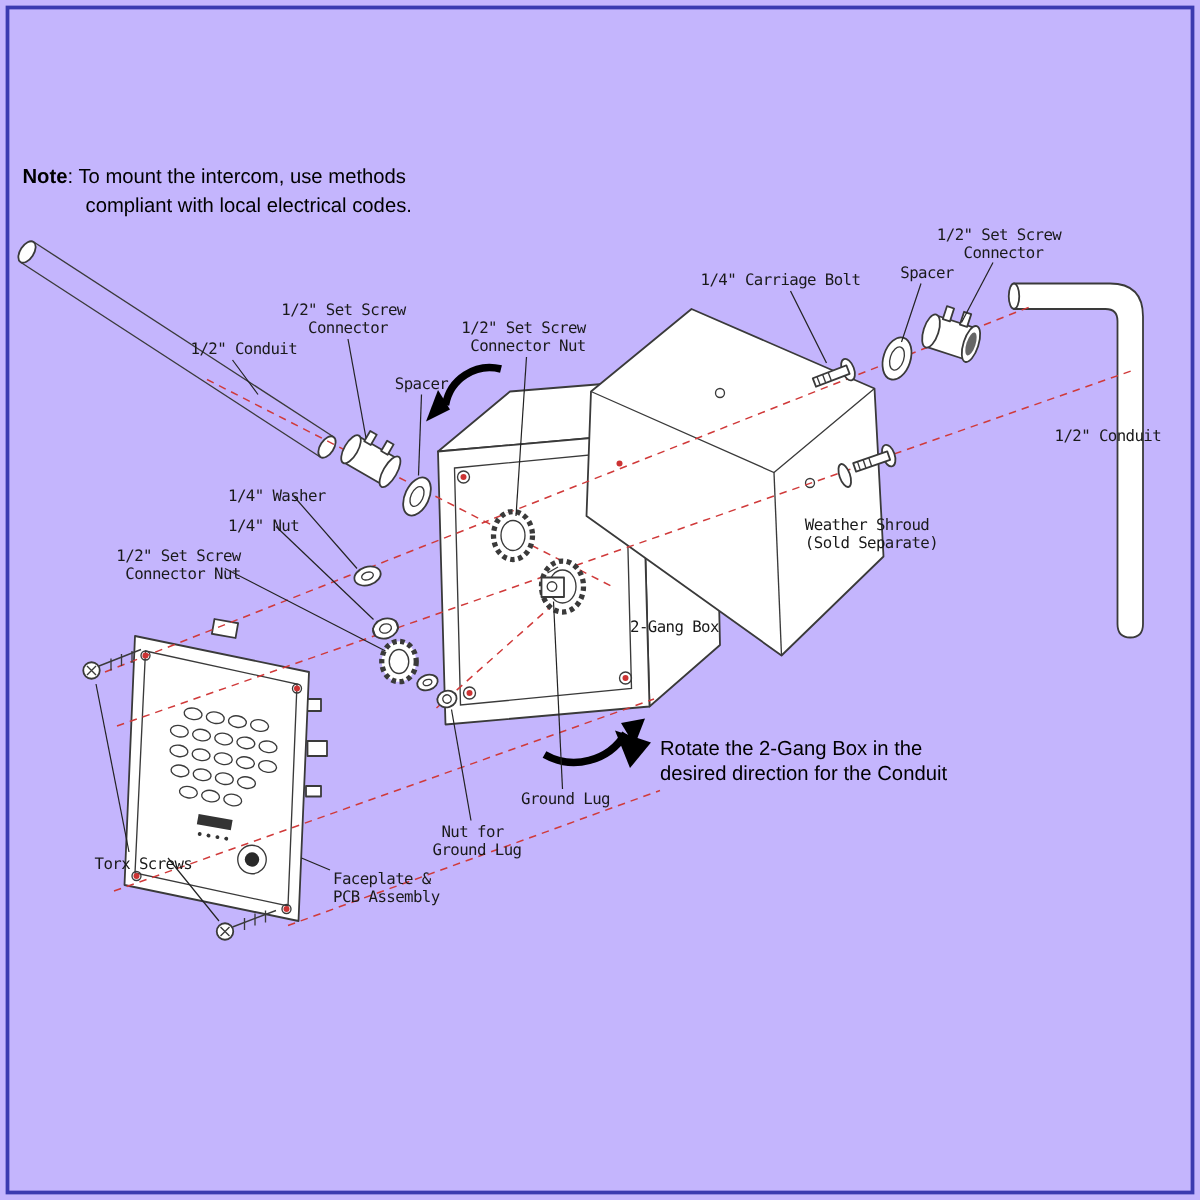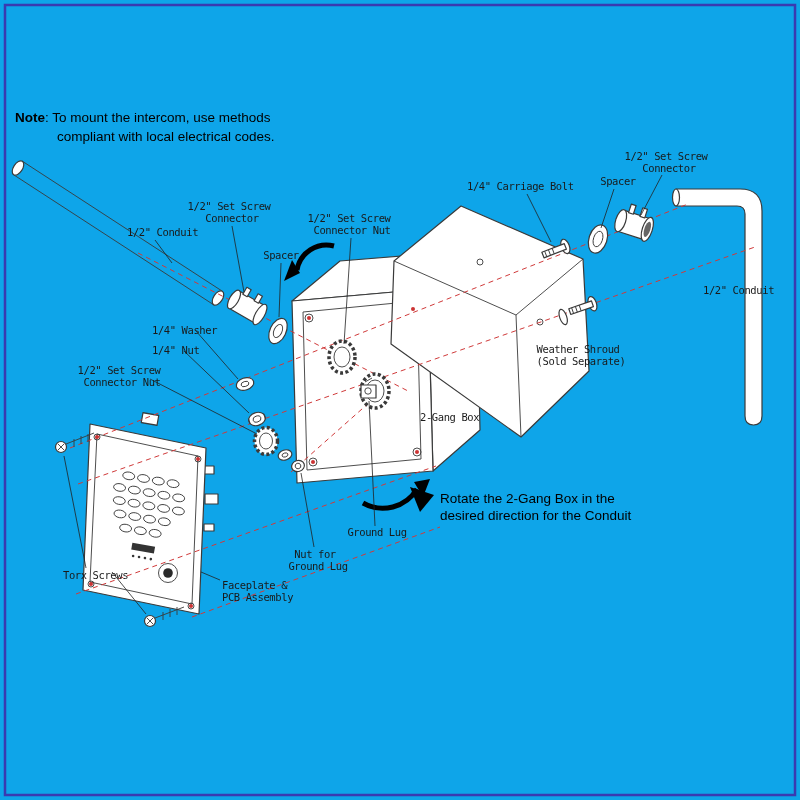--- a/index.html
+++ b/index.html
@@ -1,16 +1,16 @@
 <!DOCTYPE html>
 <html><head>
 <meta charset="utf-8">
 <style>
   html,body{margin:0;padding:0;background:#ffffff;}
-  .page{position:relative;width:800px;height:800px;background:#0ea5e9;}
+  .page{position:relative;width:800px;height:800px;background:#c4b5fd;}
   svg{position:absolute;left:0;top:0;}
   .lbl{font-family:"DejaVu Sans Mono",monospace;font-size:10.5px;fill:#1a1a1a;letter-spacing:-0.4px;}
   .note{font-family:"Liberation Sans",sans-serif;font-size:13.5px;fill:#000;}
   .noteb{font-weight:bold;}
   .rot{font-family:"Liberation Sans",sans-serif;font-size:13.5px;fill:#000;}
   .part{fill:#ffffff;stroke:#3a3a3a;stroke-width:1.2;stroke-linejoin:round;}
   .thin{fill:none;stroke:#3a3a3a;stroke-width:0.9;}
   .lead{stroke:#222;stroke-width:0.8;}
   .dash{stroke:#d03a3a;stroke-width:1;stroke-dasharray:5 4;fill:none;}
   .rdot{fill:#cc3333;}

